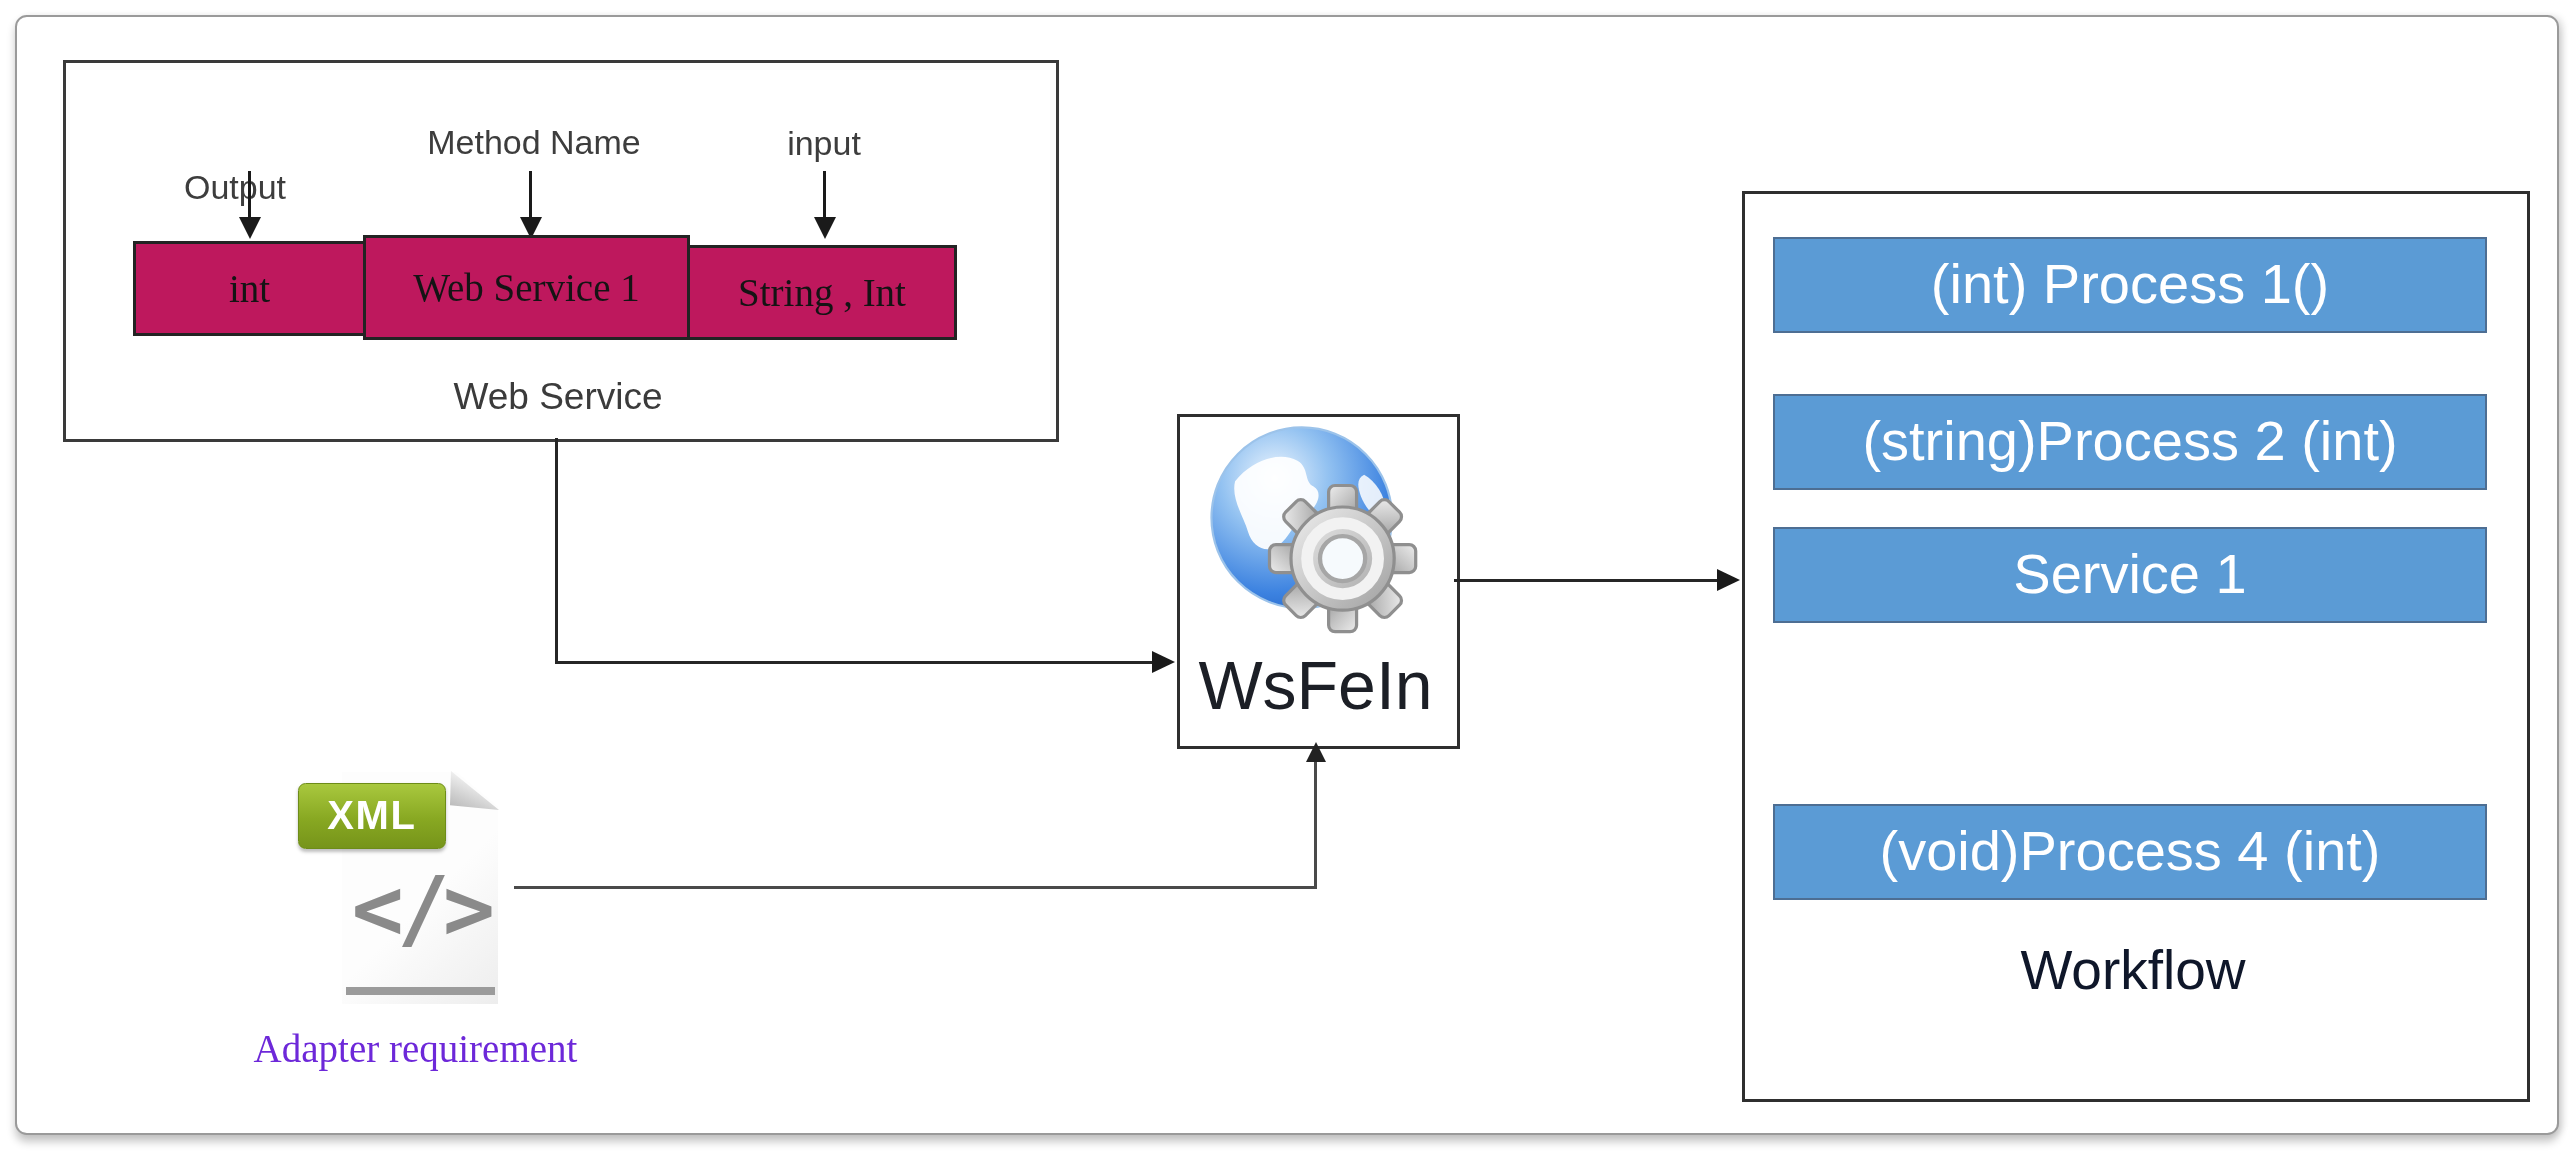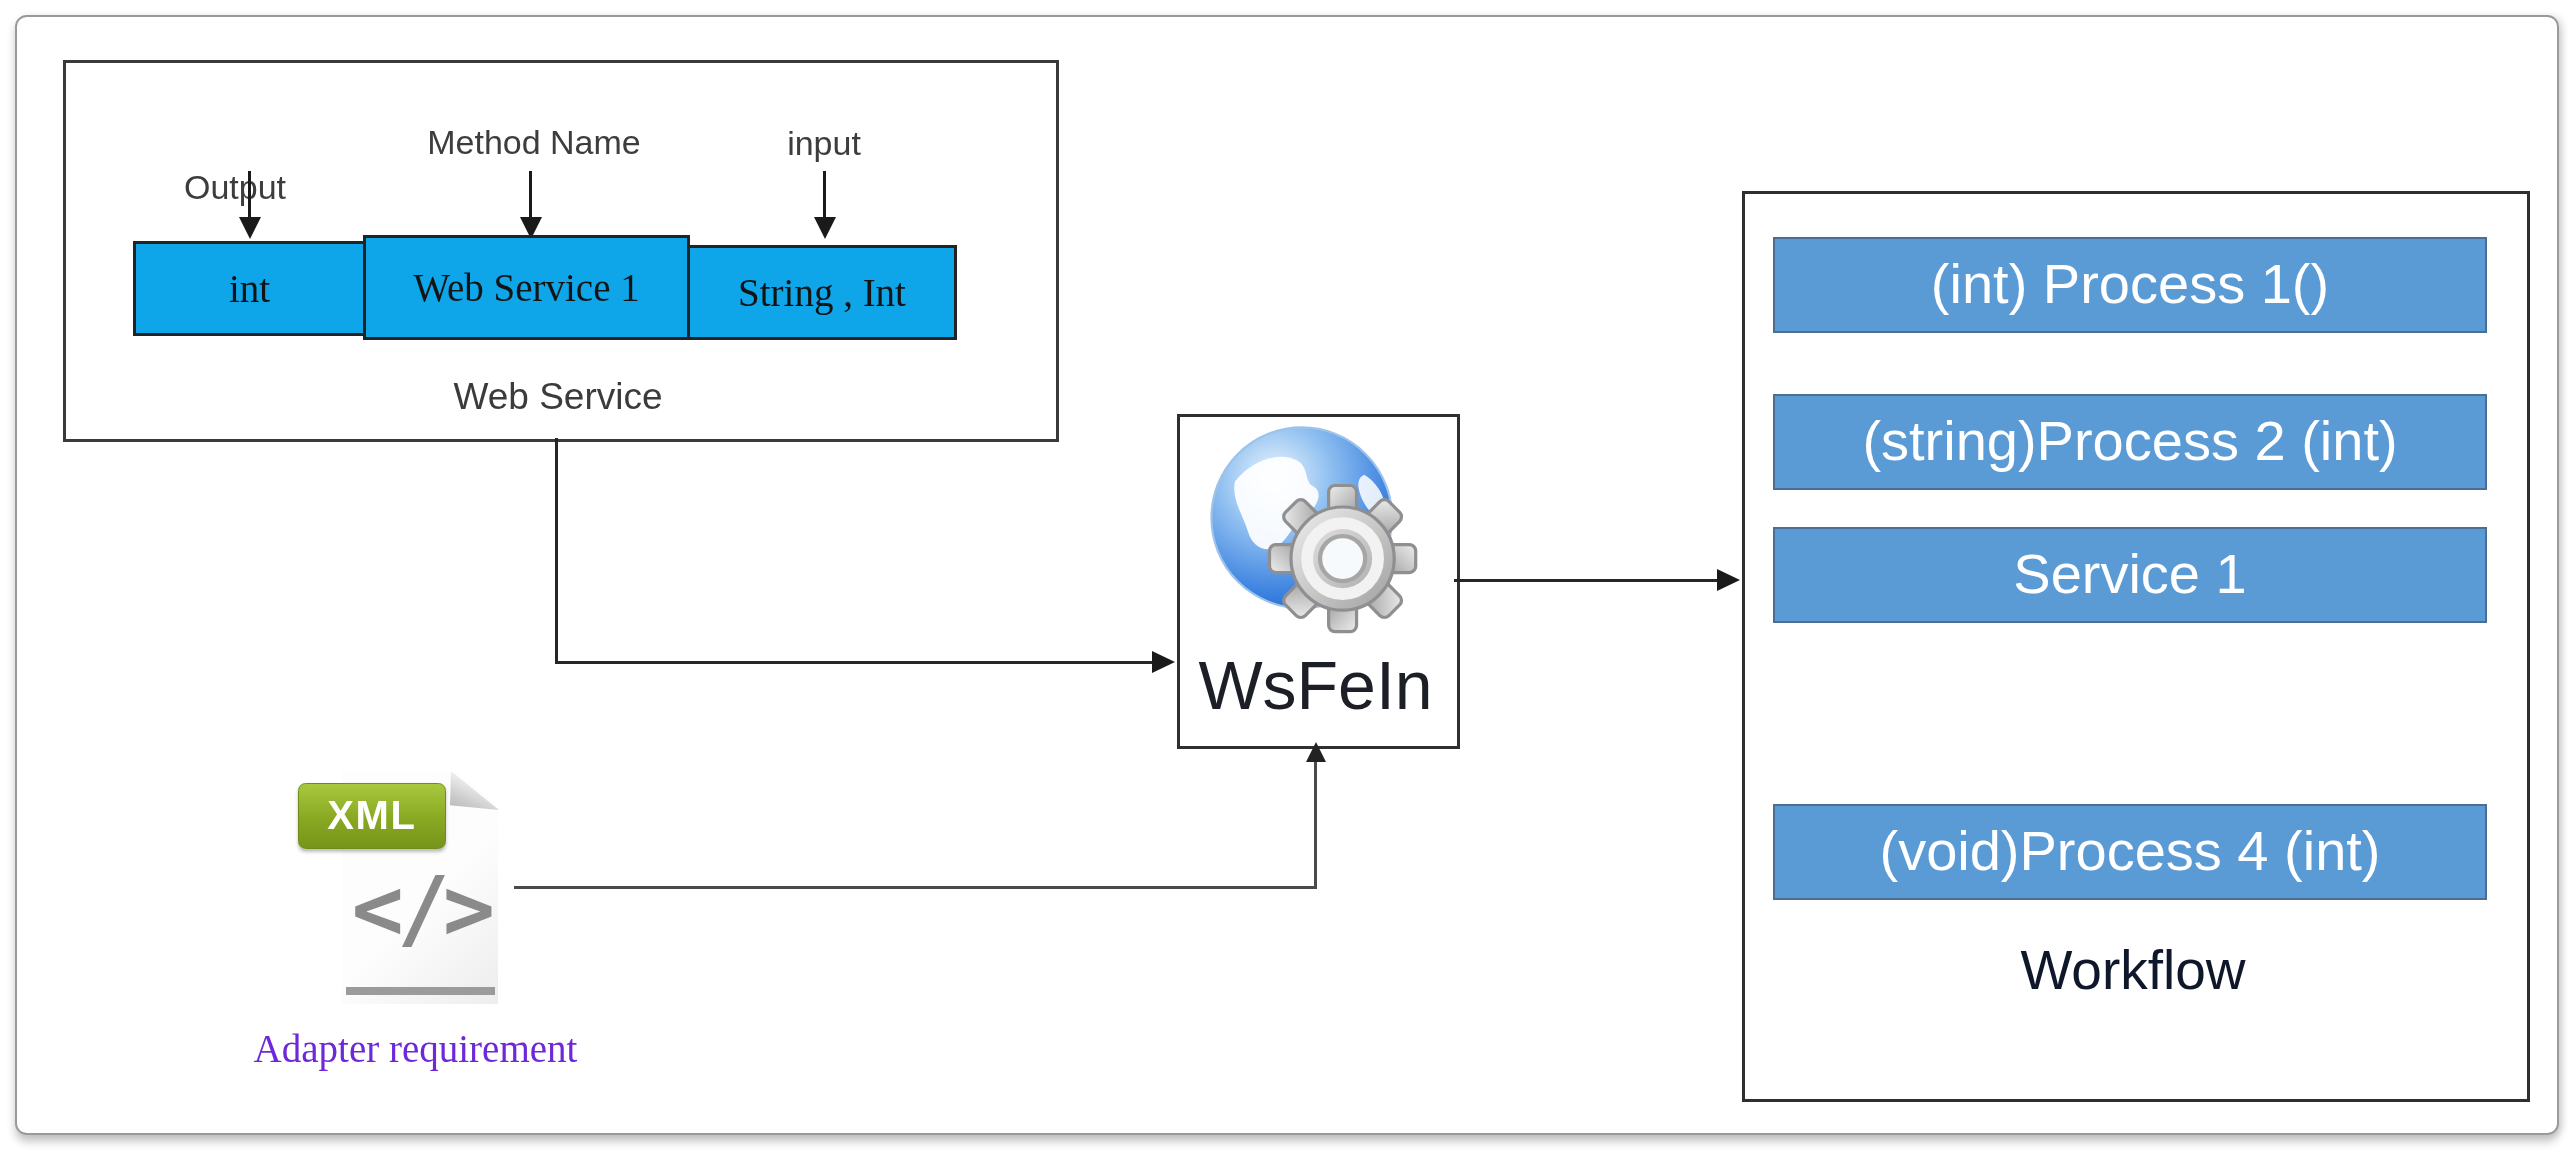--- a/index.html
+++ b/index.html
@@ -15,21 +15,21 @@
   
   #ws-panel{left:63px;top:60px;width:990px;height:376px;border:3.4px solid #3a3a3a;background:#fff;}
   .field-label{font-size:34px;color:#3d3d3d;text-align:center;white-space:nowrap;}
   .stem{width:2.5px;background:#1a1a1a;}
   .head-down{width:0;height:0;border-left:11px solid transparent;border-right:11px solid transparent;
              border-top:22px solid #1a1a1a;}
   .head-right{width:0;height:0;border-top:11px solid transparent;border-bottom:11px solid transparent;
               border-left:23.5px solid #1a1a1a;}
   .head-up{width:0;height:0;border-left:10px solid transparent;border-right:10px solid transparent;
            border-bottom:20px solid #222222;}
-  .cell{border:3.4px solid #232323;background:#0ea5e9;font-family:"Liberation Serif", serif;
+  .cell{border:3.4px solid #232323;background:#be185d;font-family:"Liberation Serif", serif;
         font-size:39px;color:#141414;text-align:center;}
   .panel-caption{font-size:37px;color:#3b3b3b;text-align:center;}
 
   
   .hline{height:2.5px;background:#262626;}
   .vline{width:2.5px;background:#262626;}
   .gline{background:#4a4a4a;}
 
   
   #wsfein-box{left:1177px;top:414px;width:277px;height:329px;border:3.4px solid #2f2f2f;background:#fff;}

